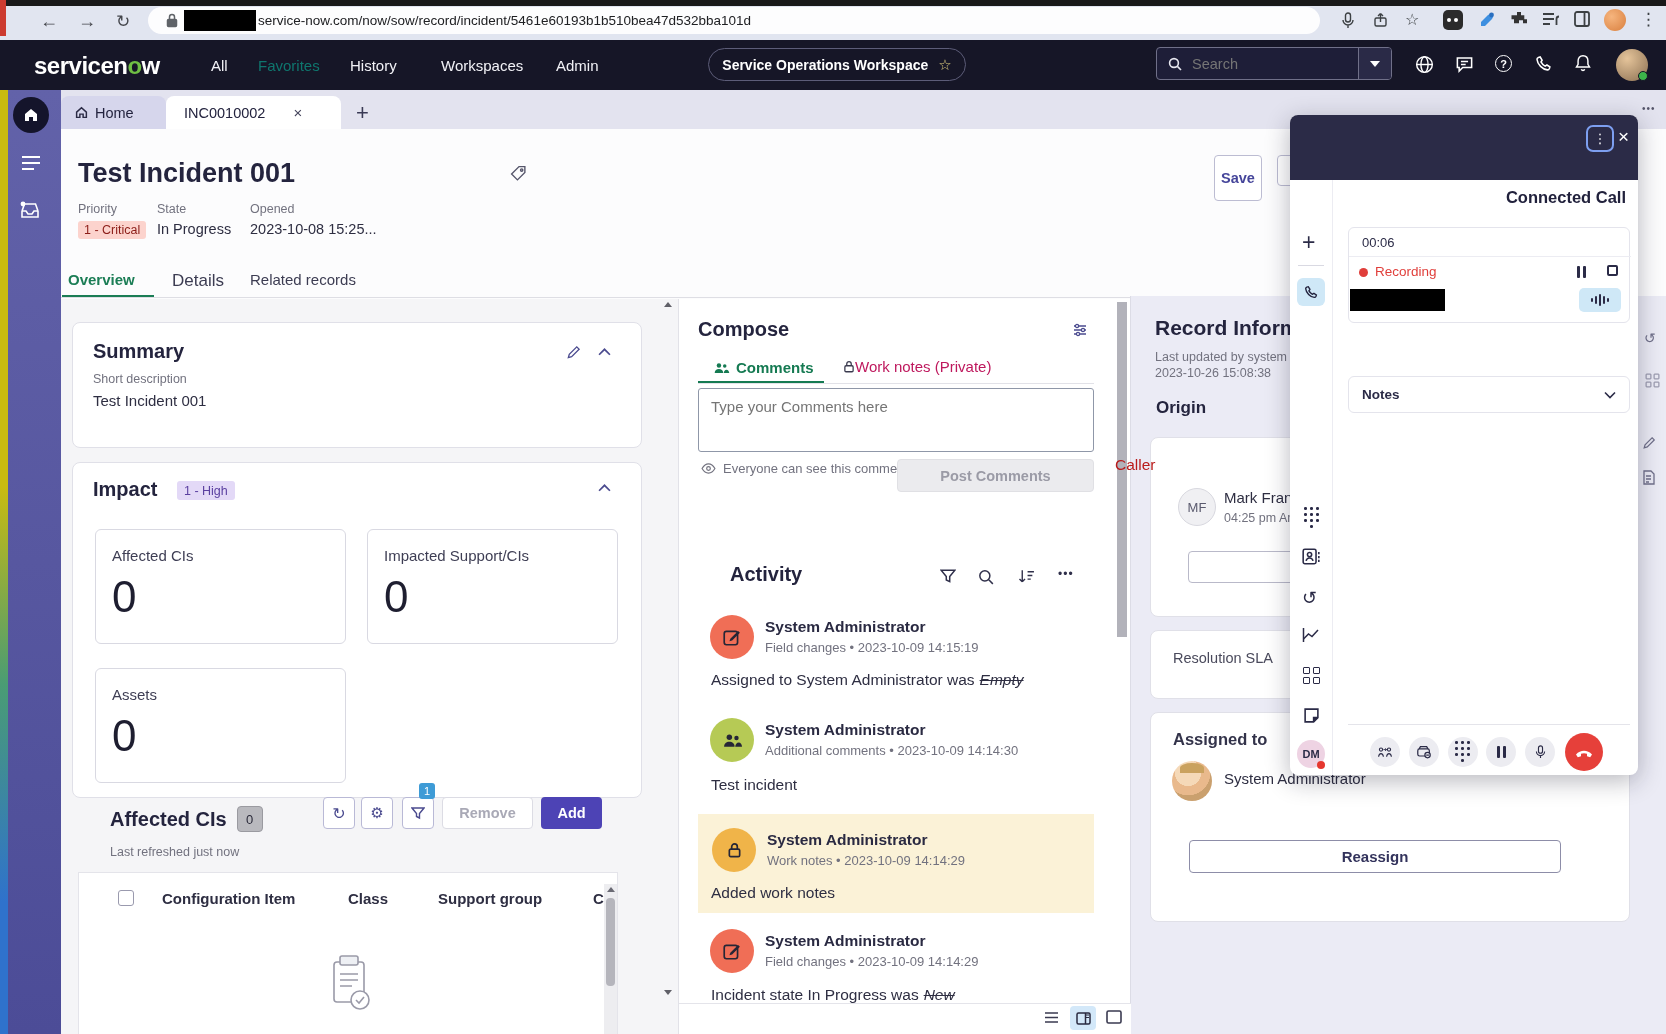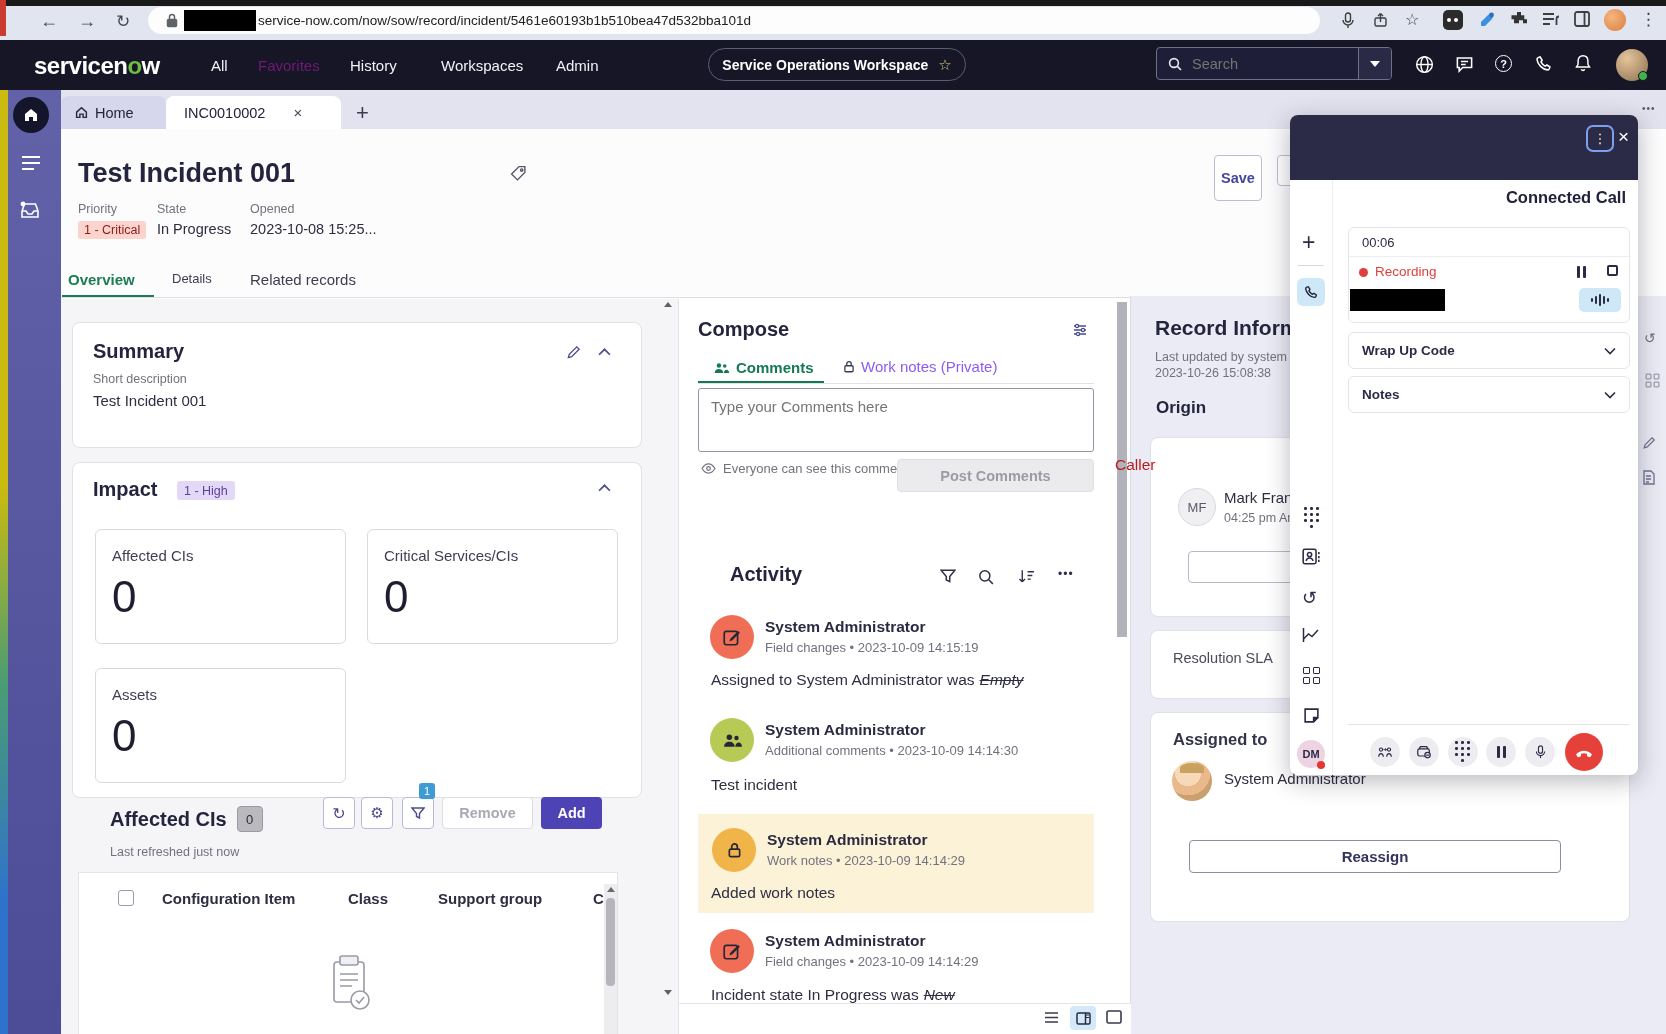--- a/index.html
+++ b/index.html
@@ -90,21 +90,21 @@
   <div class="abs" style="left:1604px;top:9px;width:22px;height:22px;border-radius:50%;background:radial-gradient(circle at 35% 35%,#f6b57e,#d97f3e);"></div>
   <div class="abs" style="left:1640px;top:9px;font-size:17px;color:#3c4043;">⋮</div>
 
   <div class="abs" style="left:0;top:40px;width:1666px;height:50px;background:#161627;"></div>
   <div class="abs flex" style="left:34px;top:52px;font-size:24px;font-weight:bold;color:#fff;letter-spacing:-0.5px;">
     <span>servicen</span>
       <span style="color:#6fbe44;">o</span>
       <span>w</span>
   </div>
   <div class="abs" style="left:211px;top:57px;font-size:15px;color:#f2f2f7;">All</div>
-  <div class="abs" style="left:258px;top:57px;font-size:15px;color:#701a75;">Favorites</div>
+  <div class="abs" style="left:258px;top:57px;font-size:15px;color:#0f766e;">Favorites</div>
   <div class="abs" style="left:350px;top:57px;font-size:15px;color:#f2f2f7;">History</div>
   <div class="abs" style="left:441px;top:57px;font-size:15px;color:#f2f2f7;">Workspaces</div>
   <div class="abs" style="left:556px;top:57px;font-size:15px;color:#f2f2f7;">Admin</div>
   <div class="abs flex" style="left:708px;top:48px;width:258px;height:33px;border:1px solid #5c5c78;border-radius:17px;justify-content:center;gap:10px;">
     <span style="color:#fff;font-size:14px;font-weight:bold;">Service Operations Workspace</span>
     <span style="color:#d8c87c;font-size:15px;">☆</span>
   </div>
   <div class="abs flex" style="left:1156px;top:47px;width:236px;height:33px;background:#1e1e38;border:1px solid #707089;border-radius:4px;">
     <span style="margin-left:11px;">
       <svg width="14" height="14" viewBox="0 0 14 14" fill="none" stroke="#e8e8f0" stroke-width="1.6">
@@ -204,21 +204,21 @@
     <span style="font-size:12.5px;color:#8c1d18;">1 - Critical</span>
   </div>
   <div class="abs" style="left:157px;top:221px;font-size:14.5px;color:#2e2e42;text-align:right;">In Progress</div>
   <div class="abs" style="left:250px;top:221px;font-size:14.5px;color:#2e2e42;">2023-10-08 15:25...</div>
   <div class="abs btn btn-outline" style="left:1214px;top:155px;width:48px;height:46px;">
     <span>Save</span>
   </div>
   <div class="abs btn btn-outline" style="left:1277px;top:155px;width:90px;height:31px;"></div>
 
   <div class="abs" style="left:68px;top:271px;font-size:15px;color:#1b7d55;font-weight:bold;">Overview</div>
-  <div class="abs" style="left:172px;top:271px;font-size:13px;color:#3c3c52;">Details</div>
+  <div class="abs" style="left:172px;top:271px;font-size:17px;color:#3c3c52;">Details</div>
   <div class="abs" style="left:250px;top:271px;font-size:15px;color:#3c3c52;">Related records</div>
   <div class="abs" style="left:62px;top:295px;width:92px;height:3px;background:#1b7d55;"></div>
   <div class="abs" style="left:61px;top:297px;width:1070px;height:1px;background:#dedee4;"></div>
 
   <div class="abs card" style="left:72px;top:322px;width:570px;height:126px;"></div>
   <div class="abs" style="left:93px;top:340px;font-size:20px;font-weight:bold;color:#24243e;">Summary</div>
   <span class="abs" style="left:566px;top:345px;color:#4b4b8f;">
     <svg width="15" height="15" viewBox="0 0 16 16" fill="none" stroke="currentColor" stroke-width="1.4">
         <path d="M11.5 2l2.5 2.5L6 12.5 2.5 13.5 3.5 10z"></path>
       </svg>
@@ -239,21 +239,21 @@
   <span class="abs" style="left:598px;top:483px;">
     <svg width="13" height="9" viewBox="0 0 12 8" fill="none" stroke="#4b4b8f" stroke-width="1.6">
         <path d="M1 7l5-5 5 5"></path>
       </svg>
   </span>
   <div class="abs tile" style="left:95px;top:529px;width:251px;height:115px;">
     <div style="margin:17px 0 0 16px;font-size:15px;color:#3e3e54;">Affected CIs</div>
     <div style="margin:8px 0 0 16px;font-size:44px;font-weight:200;color:#1e1e30;">0</div>
   </div>
   <div class="abs tile" style="left:367px;top:529px;width:251px;height:115px;">
-    <div style="margin:17px 0 0 16px;font-size:15px;color:#3e3e54;">Critical Services/CIs</div>
+    <div style="margin:17px 0 0 16px;font-size:15px;color:#3e3e54;">Impacted Support/CIs</div>
     <div style="margin:8px 0 0 16px;font-size:44px;font-weight:200;color:#1e1e30;">0</div>
   </div>
   <div class="abs tile" style="left:95px;top:668px;width:251px;height:115px;">
     <div style="margin:17px 0 0 16px;font-size:15px;color:#3e3e54;">Assets</div>
     <div style="margin:8px 0 0 16px;font-size:44px;font-weight:200;color:#1e1e30;">0</div>
   </div>
 
   <div class="abs flex" style="left:110px;top:806px;gap:10px;">
     <span style="font-size:20px;font-weight:bold;color:#24243e;">Affected CIs</span>
     <span class="flex" style="width:24px;height:24px;background:#b9b9be;border:1px solid #9a9aa0;border-radius:4px;justify-content:center;">
@@ -312,21 +312,21 @@
   </span>
   <div class="abs flex" style="left:713px;top:359px;gap:6px;color:#157a52;">
     <svg width="17" height="12" viewBox="0 0 20 14" fill="#157a52">
         <circle cx="7" cy="4" r="2.6"></circle>
         <circle cx="13.8" cy="4.6" r="2.1"></circle>
         <path d="M2 13c0-3 2.2-4.7 5-4.7s5 1.7 5 4.7z"></path>
         <path d="M12.6 13c.2-2.4 1.5-4 3.3-4s3 1.6 3.2 4z"></path>
       </svg>
     <span style="font-size:15px;font-weight:bold;">Comments</span>
   </div>
-  <div class="abs flex" style="left:843px;top:358px;gap:6px;color:#8b5cf6;">
+  <div class="abs flex" style="left:843px;top:358px;color:#be185d;">
     <svg width="12" height="15" viewBox="0 0 16 18" fill="none" stroke="#3a3a4e" stroke-width="1.7">
         <rect x="2.5" y="8" width="11" height="8" rx="1.5"></rect>
         <path d="M5 8V5.5a3 3 0 016 0V8"></path>
       </svg>
     <span style="font-size:15px;">Work notes (Private)</span>
   </div>
   <div class="abs" style="left:698px;top:381px;width:126px;height:3px;background:#157a52;"></div>
   <div class="abs" style="left:698px;top:383px;width:396px;height:1px;background:#e2e2e8;"></div>
   <textarea class="abs" style="left: 698px; top: 388px; width: 396px; height: 64px; border: 1px solid rgb(143, 151, 168); border-radius: 3px; resize: none; font-size: 15px; color: rgb(46, 46, 66); padding: 9px 12px;" placeholder="Type your Comments here"></textarea>
   <div class="abs flex" style="left:701px;top:461px;gap:7px;color:#72727f;">
@@ -550,26 +550,20 @@
       <div class="abs" style="left:1px;top:61px;width:95px;height:22px;background:#000;"></div>
       <div class="abs flex wave" style="left:230px;top:60px;width:42px;height:24px;background:#cfe8f7;border-radius:5px;justify-content:center;color:#2b2b47;">
         <i style="height:4px;"></i>
           <i style="height:8px;"></i>
           <i style="height:12px;"></i>
           <i style="height:8px;"></i>
           <i style="height:4px;"></i>
       </div>
     </div>
 
-    <div class="abs flex" style="left:58px;top:217px;width:282px;height:37px;border:1px solid #e4e4ec;border-radius:6px;padding:0 13px;justify-content:space-between;">
-      <span style="font-size:13.5px;font-weight:bold;color:#2b2b47;">Wrap Up Code</span>
-      <svg width="12" height="8" viewBox="0 0 12 8" fill="none" stroke="#2b2b47" stroke-width="1.6">
-          <path d="M1 1.5l5 5 5-5"></path>
-        </svg>
-    </div>
 
     <div class="abs flex" style="left:58px;top:261px;width:282px;height:37px;border:1px solid #e4e4ec;border-radius:6px;padding:0 13px;justify-content:space-between;">
       <span style="font-size:13.5px;font-weight:bold;color:#2b2b47;">Notes</span>
       <svg width="12" height="8" viewBox="0 0 12 8" fill="none" stroke="#2b2b47" stroke-width="1.6">
           <path d="M1 1.5l5 5 5-5"></path>
         </svg>
     </div>
 
     <div class="abs" style="left:58px;top:609px;width:282px;height:1px;background:#e4e4ea;"></div>
     <div class="abs circlebtn" style="left:80px;top:622px;width:30px;height:30px;">

